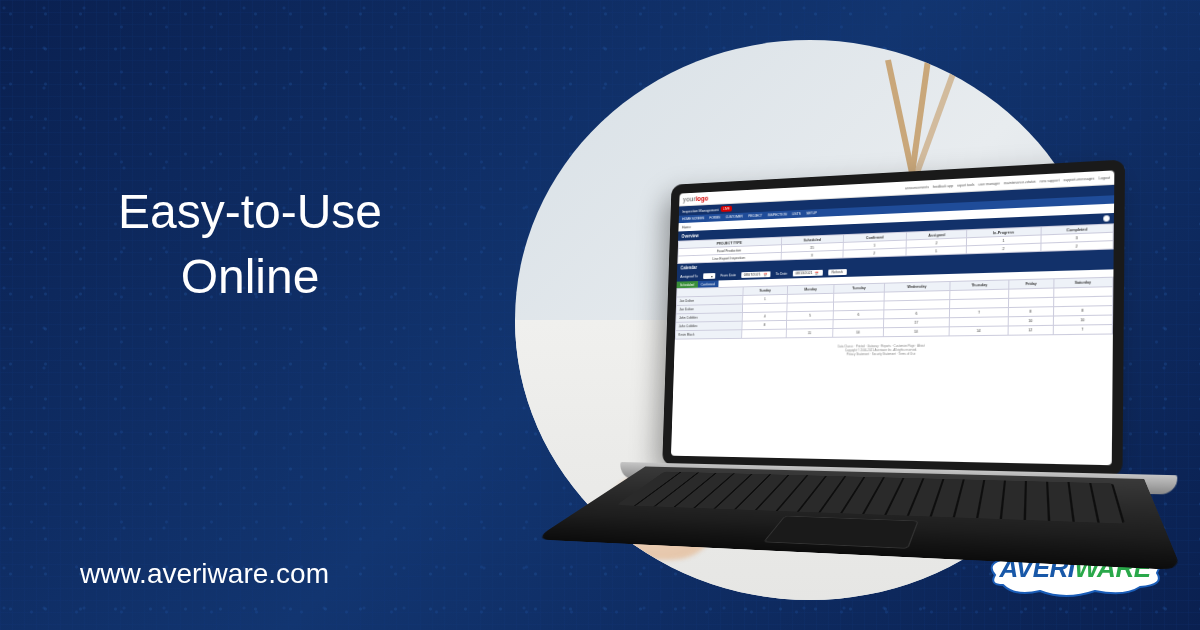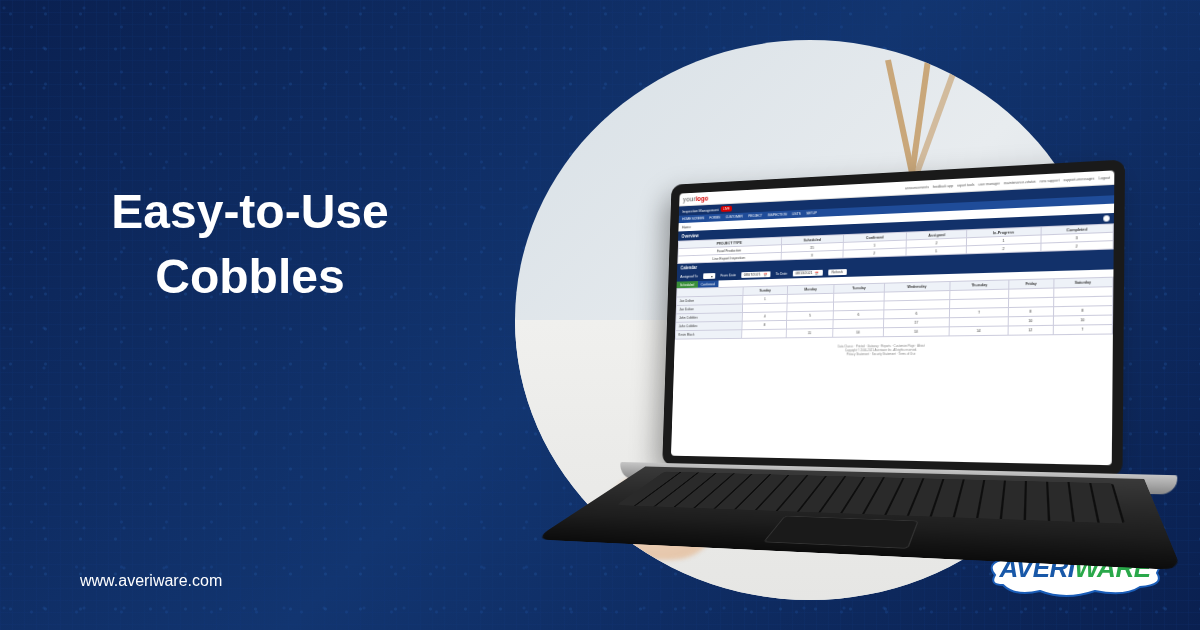--- a/index.html
+++ b/index.html
@@ -21,31 +21,31 @@
         linear-gradient(rgba(20,60,130,0.15) 1px, transparent 1px),
         linear-gradient(90deg, rgba(20,60,130,0.15) 1px, transparent 1px);
       background-size: 40px 40px, 35px 35px, 45px 45px, 12px 12px, 12px 12px;
     }
     .headline {
       position: absolute;
       left: 70px;
       top: 180px;
       color: #fff;
       font-size: 48px;
-      font-weight: 700;
+      font-weight: 400;
       line-height: 1.35;
       text-align: center;
       width: 360px;
     }
     .url {
       position: absolute;
       left: 80px;
       bottom: 40px;
       color: #fff;
-      font-size: 16px;
+      font-size: 28px;
       font-weight: 500;
     }
     .brand-logo {
       position: absolute;
       right: 35px;
       bottom: 25px;
       width: 180px;
       height: 70px;
     }
     .brand-logo svg { width: 100%; height: 100%; }
@@ -288,21 +288,21 @@
       margin-top: 4px;
     }
   </style>
 </head>
 <body>
 
 <div class="bg-pattern"></div>
 
 <div class="headline">
   <div>Easy-to-Use</div>
-  <div>Cobbles</div>
+  <div>Online</div>
 </div>
 
 <div class="url">www.averiware.com</div>
 
 <div class="brand-logo">
   <svg viewBox="0 0 180 70">
     <path d="M10,40 Q0,28 20,24 Q22,10 50,14 Q70,2 100,10 Q140,4 160,20 Q180,24 172,38 Q180,50 155,52 Q140,62 110,56 Q80,66 55,56 Q30,62 18,50 Q4,50 10,40 Z" fill="#ffffff" stroke="#1a5db8" stroke-width="2"></path>
     <text x="90" y="42" text-anchor="middle" class="brand-text">
       <tspan fill="#1858a8">AVERI</tspan><tspan fill="#2aa84a">WARE</tspan>
     </text>

